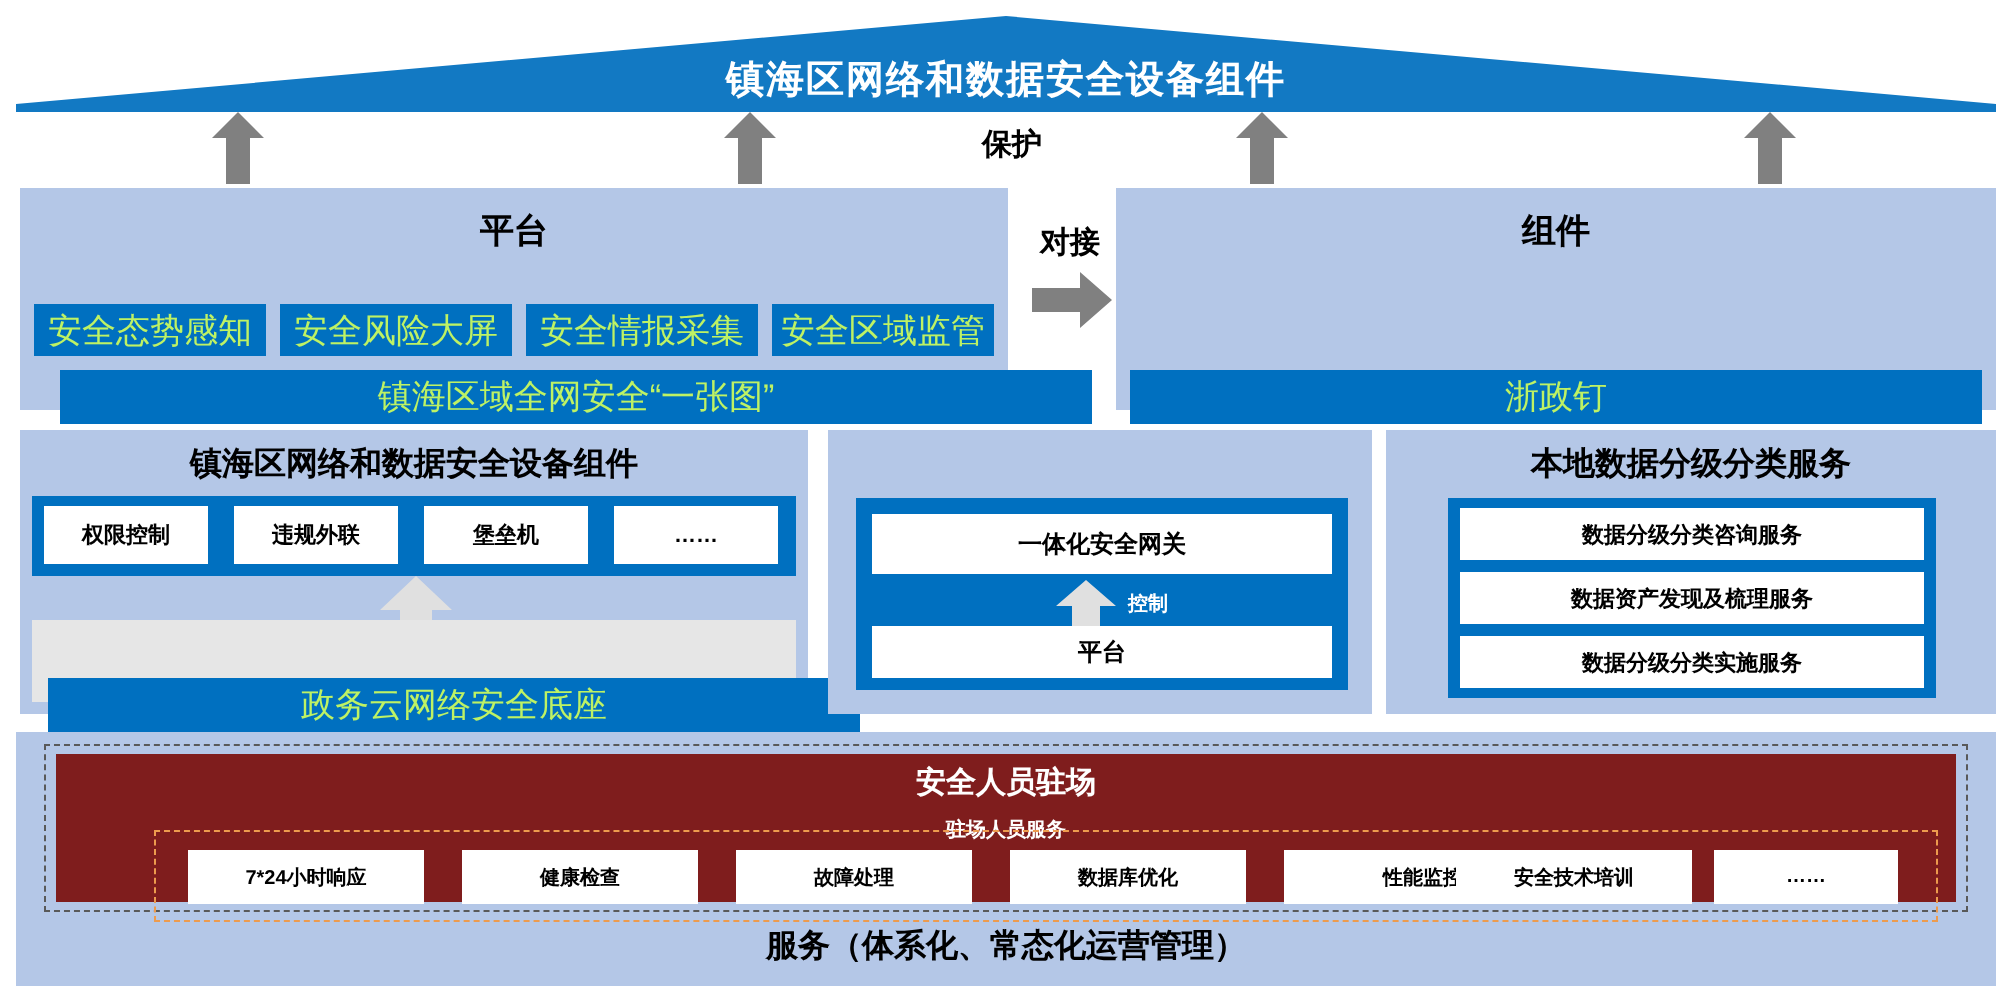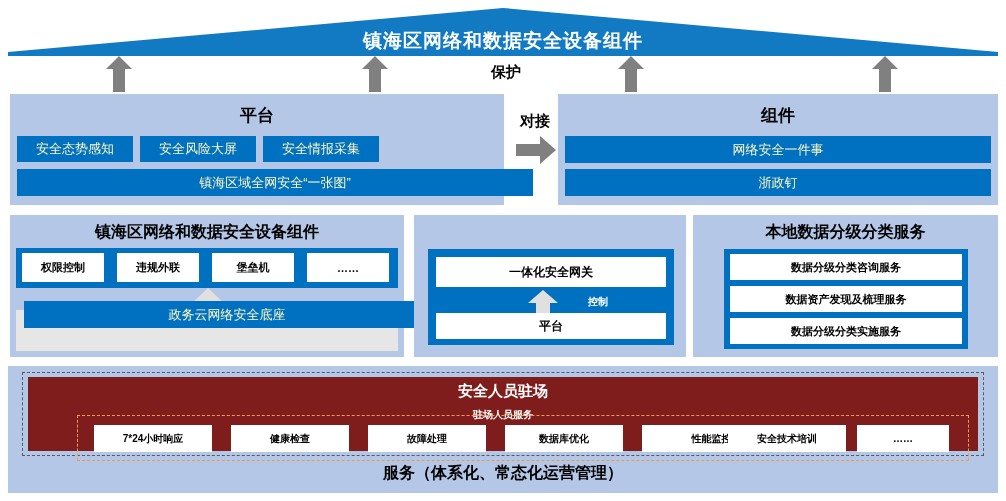--- a/index.html
+++ b/index.html
@@ -80,27 +80,28 @@
     text-align: center;
     font-size: 16px;
     font-weight: bold;
     color: #000000;
     white-space: nowrap;
   }
 
   .blue-bar {
     position: absolute;
     background: #0070c0;
-    color: #fef9c3;
-    font-size: 13px;
+    color: #bef264;
+    font-size: 17px;
     display: flex;
     align-items: center;
     justify-content: center;
     box-sizing: border-box;
     white-space: nowrap;
+    margin-top: 16px;
   }
   .blue-band {
     position: absolute;
     background: #0070c0;
     box-sizing: border-box;
   }
   .white-chip {
     position: absolute;
     background: #ffffff;
     color: #000000;
@@ -141,21 +142,20 @@
 
   .small-up-arrow {
     position: absolute;
   }
   .ctrl-label {
     position: absolute;
     font-size: 10px;
     font-weight: bold;
     color: #ffffff;
     white-space: nowrap;
-    margin-left: 24px;
   }
 
   
   .service-panel {
     position: absolute;
     left: 8px;
     top: 366px;
     width: 990px;
     height: 127px;
     background: #b4c7e7;
@@ -253,37 +253,37 @@
 
     <div class="blue-bar" style="left:7px; top:42px; width:116px; height:26px;">
       <span>安全态势感知</span>
     </div>
     <div class="blue-bar" style="left:130px; top:42px; width:116px; height:26px;">
       <span>安全风险大屏</span>
     </div>
     <div class="blue-bar" style="left:253px; top:42px; width:116px; height:26px;">
       <span>安全情报采集</span>
     </div>
-
-    <div class="blue-bar" style="left:7px; top:75px; width:516px; height:27px;">
+    <div class="blue-bar" style="left:376px; top:42px; width:111px; height:26px;">
+      <span>安全区域监管</span>
+    </div>
+
+    <div class="blue-bar" style="left:20px; top:75px; width:516px; height:27px;">
       <span>镇海区域全网安全“一张图”</span>
     </div>
   </div>
 
   <div class="connect-label">对接</div>
   <svg class="right-arrow" viewBox="0 0 40 28">
     <polygon points="0,8 24,8 24,0 40,14 24,28 24,20 0,20" fill="#808080"></polygon>
   </svg>
 
   <div class="panel" style="left:558px; top:94px; width:440px; height:111px;">
     <div class="panel-title" style="top:10px; font-size:17px;">组件</div>
 
-    <div class="blue-bar" style="left:7px; top:42px; width:426px; height:27px;">
-      <span>网络安全一件事</span>
-    </div>
     <div class="blue-bar" style="left:7px; top:75px; width:426px; height:27px;">
       <span>浙政钉</span>
     </div>
   </div>
 
   <div class="panel" style="left:10px; top:215px; width:394px; height:142px;">
     <div class="panel-title" style="top:7px; font-size:16px;">镇海区网络和数据安全设备组件</div>
 
     <div class="blue-band" style="left:6px; top:33px; width:382px; height:40px;"></div>
 
@@ -298,21 +298,21 @@
     </div>
     <div class="white-chip" style="left:297px; top:38px; width:82px; height:29px;">
       <span>……</span>
     </div>
 
     <svg class="small-up-arrow" style="left:180px; top:73px; width:36px; height:32px;" viewBox="0 0 36 32">
       <polygon points="18,0 36,17 26,17 26,32 10,32 10,17 0,17" fill="#E0E0E0"></polygon>
     </svg>
 
     <div class="gray-box" style="left:6px; top:95px; width:382px; height:41px;"></div>
-    <div class="blue-bar" style="left:14px; top:86px; width:406px; height:27px;">
+    <div class="blue-bar" style="left:14px; top:108px; width:406px; height:27px;">
       <span>政务云网络安全底座</span>
     </div>
   </div>
 
   <div class="panel" style="left:414px; top:215px; width:272px; height:142px;">
 
     <div class="blue-band" style="left:14px; top:34px; width:246px; height:96px;"></div>
 
     <div class="white-chip" style="left:22px; top:42px; width:230px; height:30px; font-size:12px;">
       <span>一体化安全网关</span>

